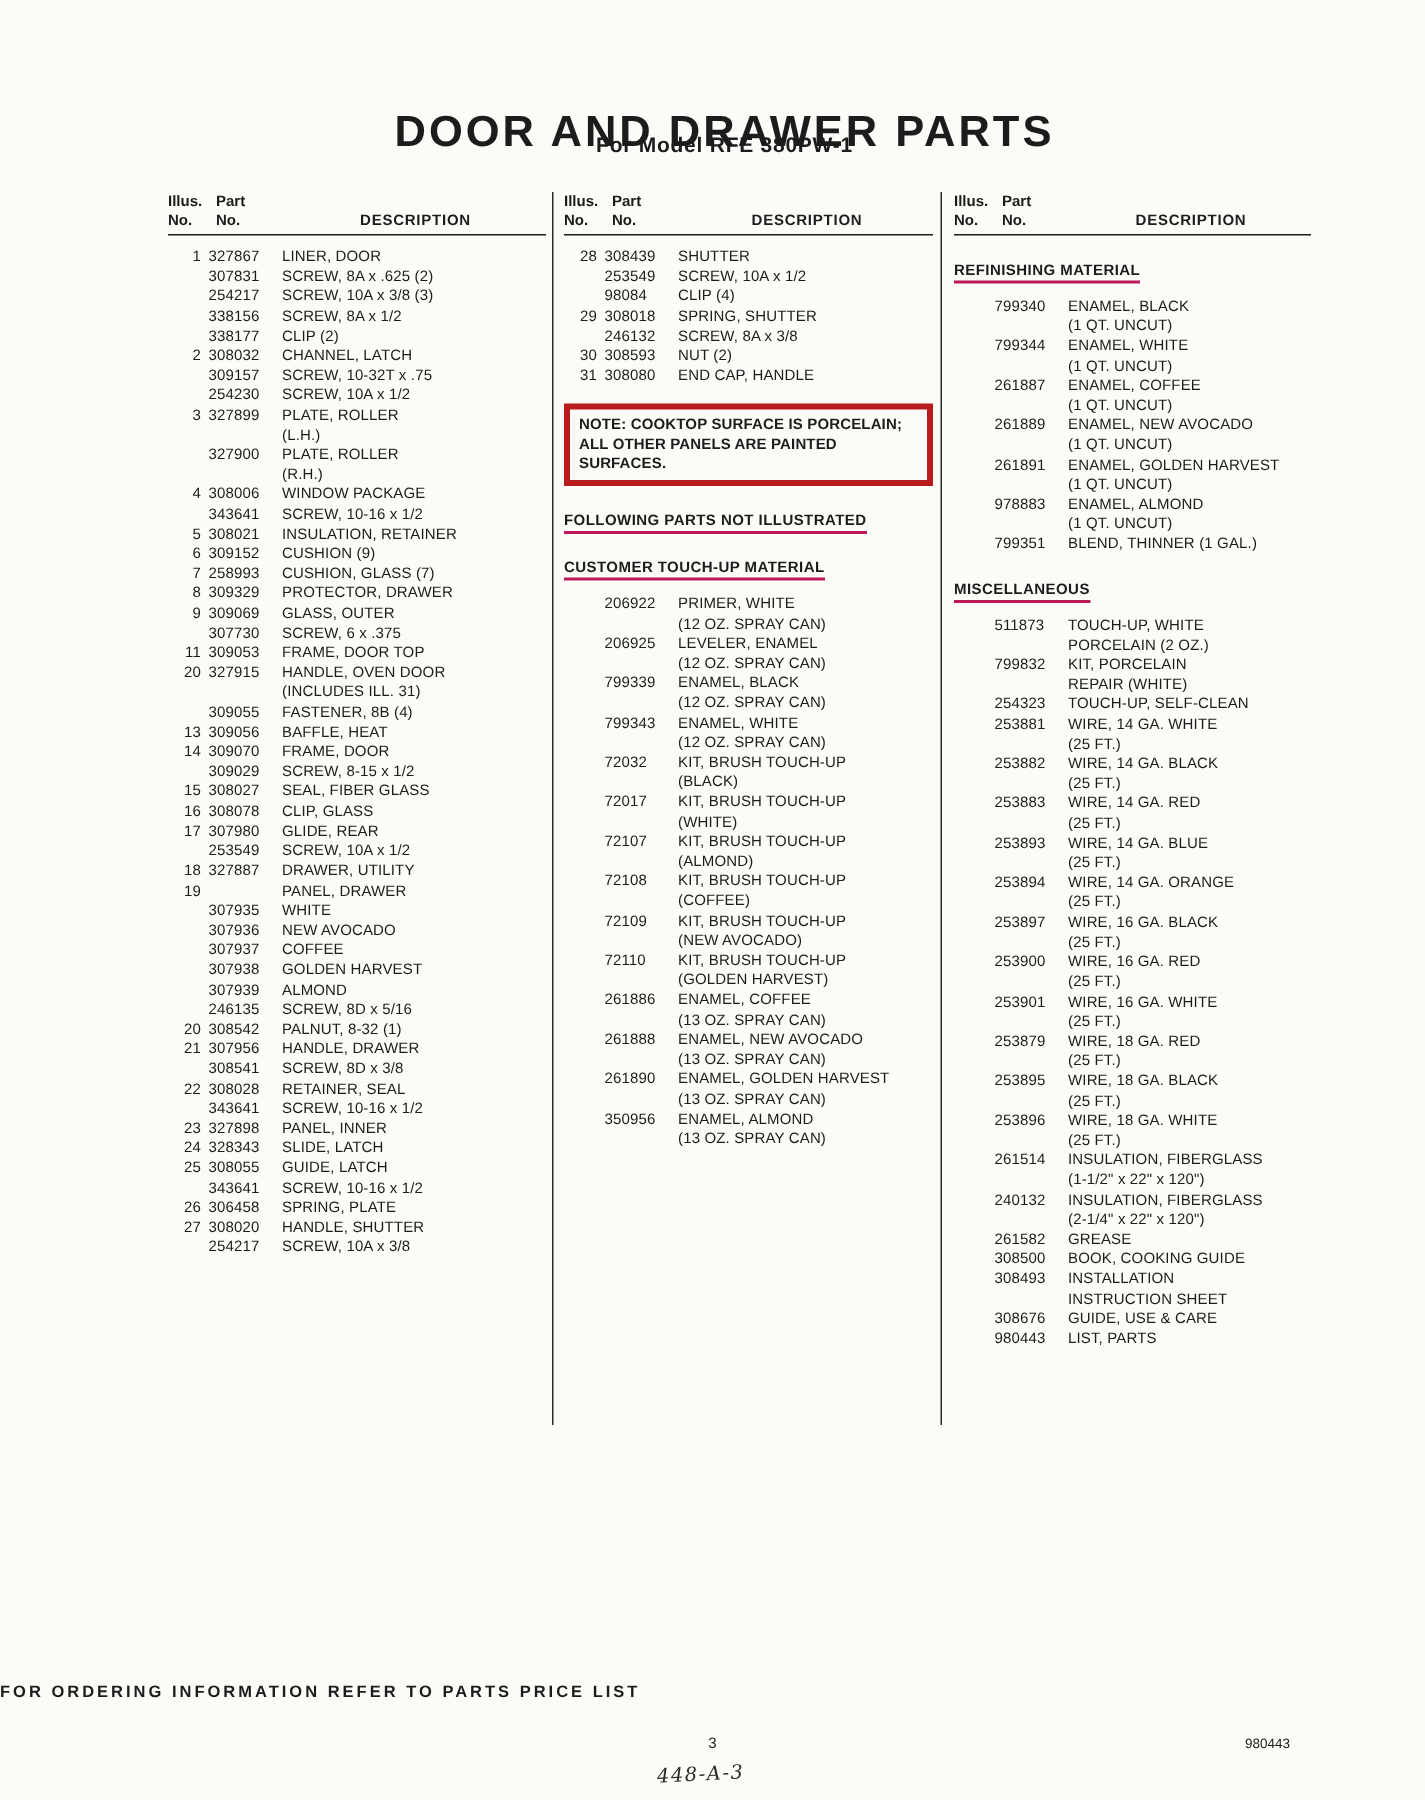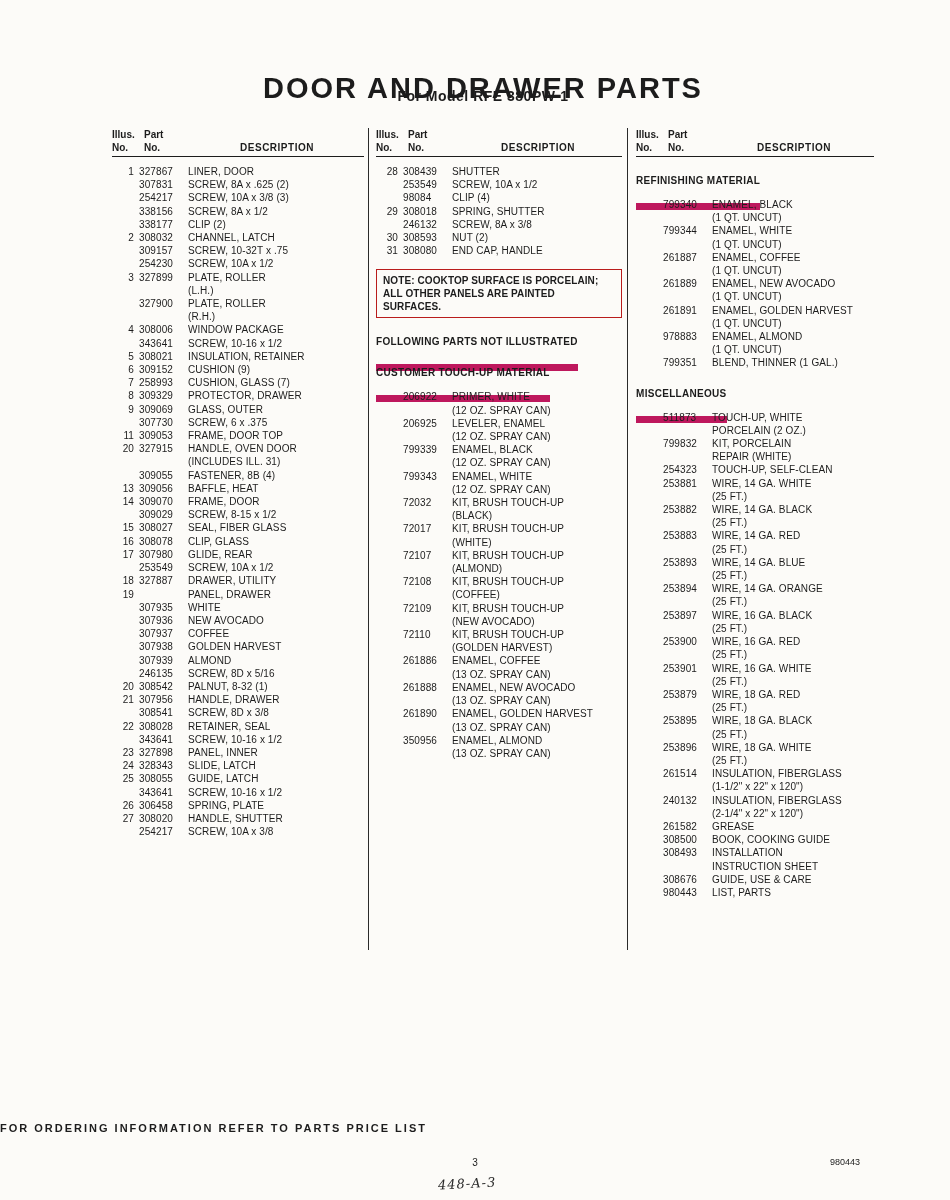--- a/index.html
+++ b/index.html
@@ -36,24 +36,24 @@
   .hrow .desc-h{text-align:center;letter-spacing:0.5px;}
   .ptable{margin-top:8px;}
   .prow{
     display:grid;grid-template-columns:22px 44px 1fr;column-gap:5px;
     font-size:10px;line-height:13.2px;letter-spacing:0.1px;
   }
   .c-illus{text-align:right;}
   .sec-heading-wrap{margin:13px 0 10px;}
   .sec-heading{
     font-size:10px;font-weight:bold;letter-spacing:0.3px;
-    border-bottom:7px solid #be185d;padding-bottom:17px;
+    border-bottom:2px solid #be185d;padding-bottom:1px;
   }
   .note-box{
-    border:1px solid #b91c1c;margin-top:12px;padding:4px 6px;
+    border:4px solid #b91c1c;margin-top:12px;padding:4px 6px;
     font-size:10px;line-height:13px;font-weight:bold;letter-spacing:0.1px;
   }
   .footer-note{
     position:absolute;top:1122px;left:0;right:0;text-align:left;
     font-size:11px;font-weight:bold;letter-spacing:2px;
   }
   .page-number{
     position:absolute;top:1157px;left:0;right:0;text-align:center;font-size:10px;
   }
   .doc-number{

